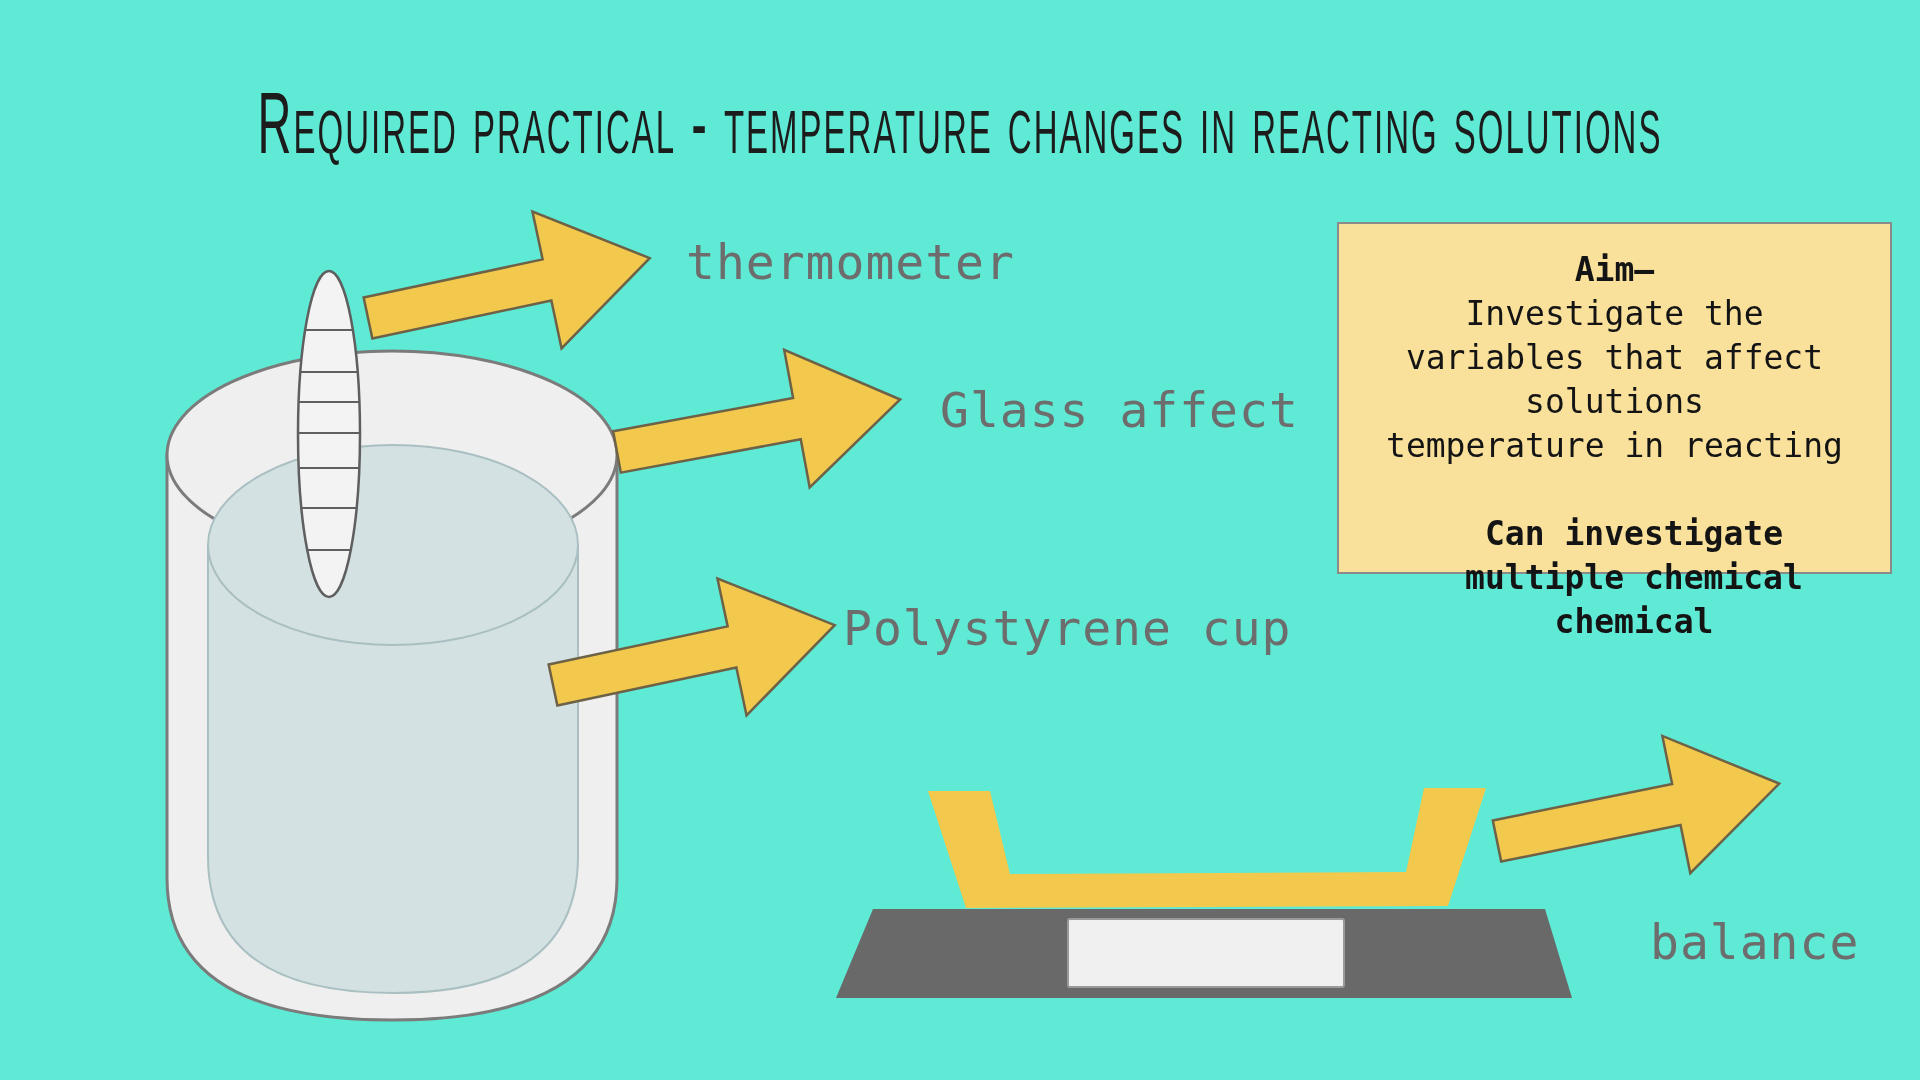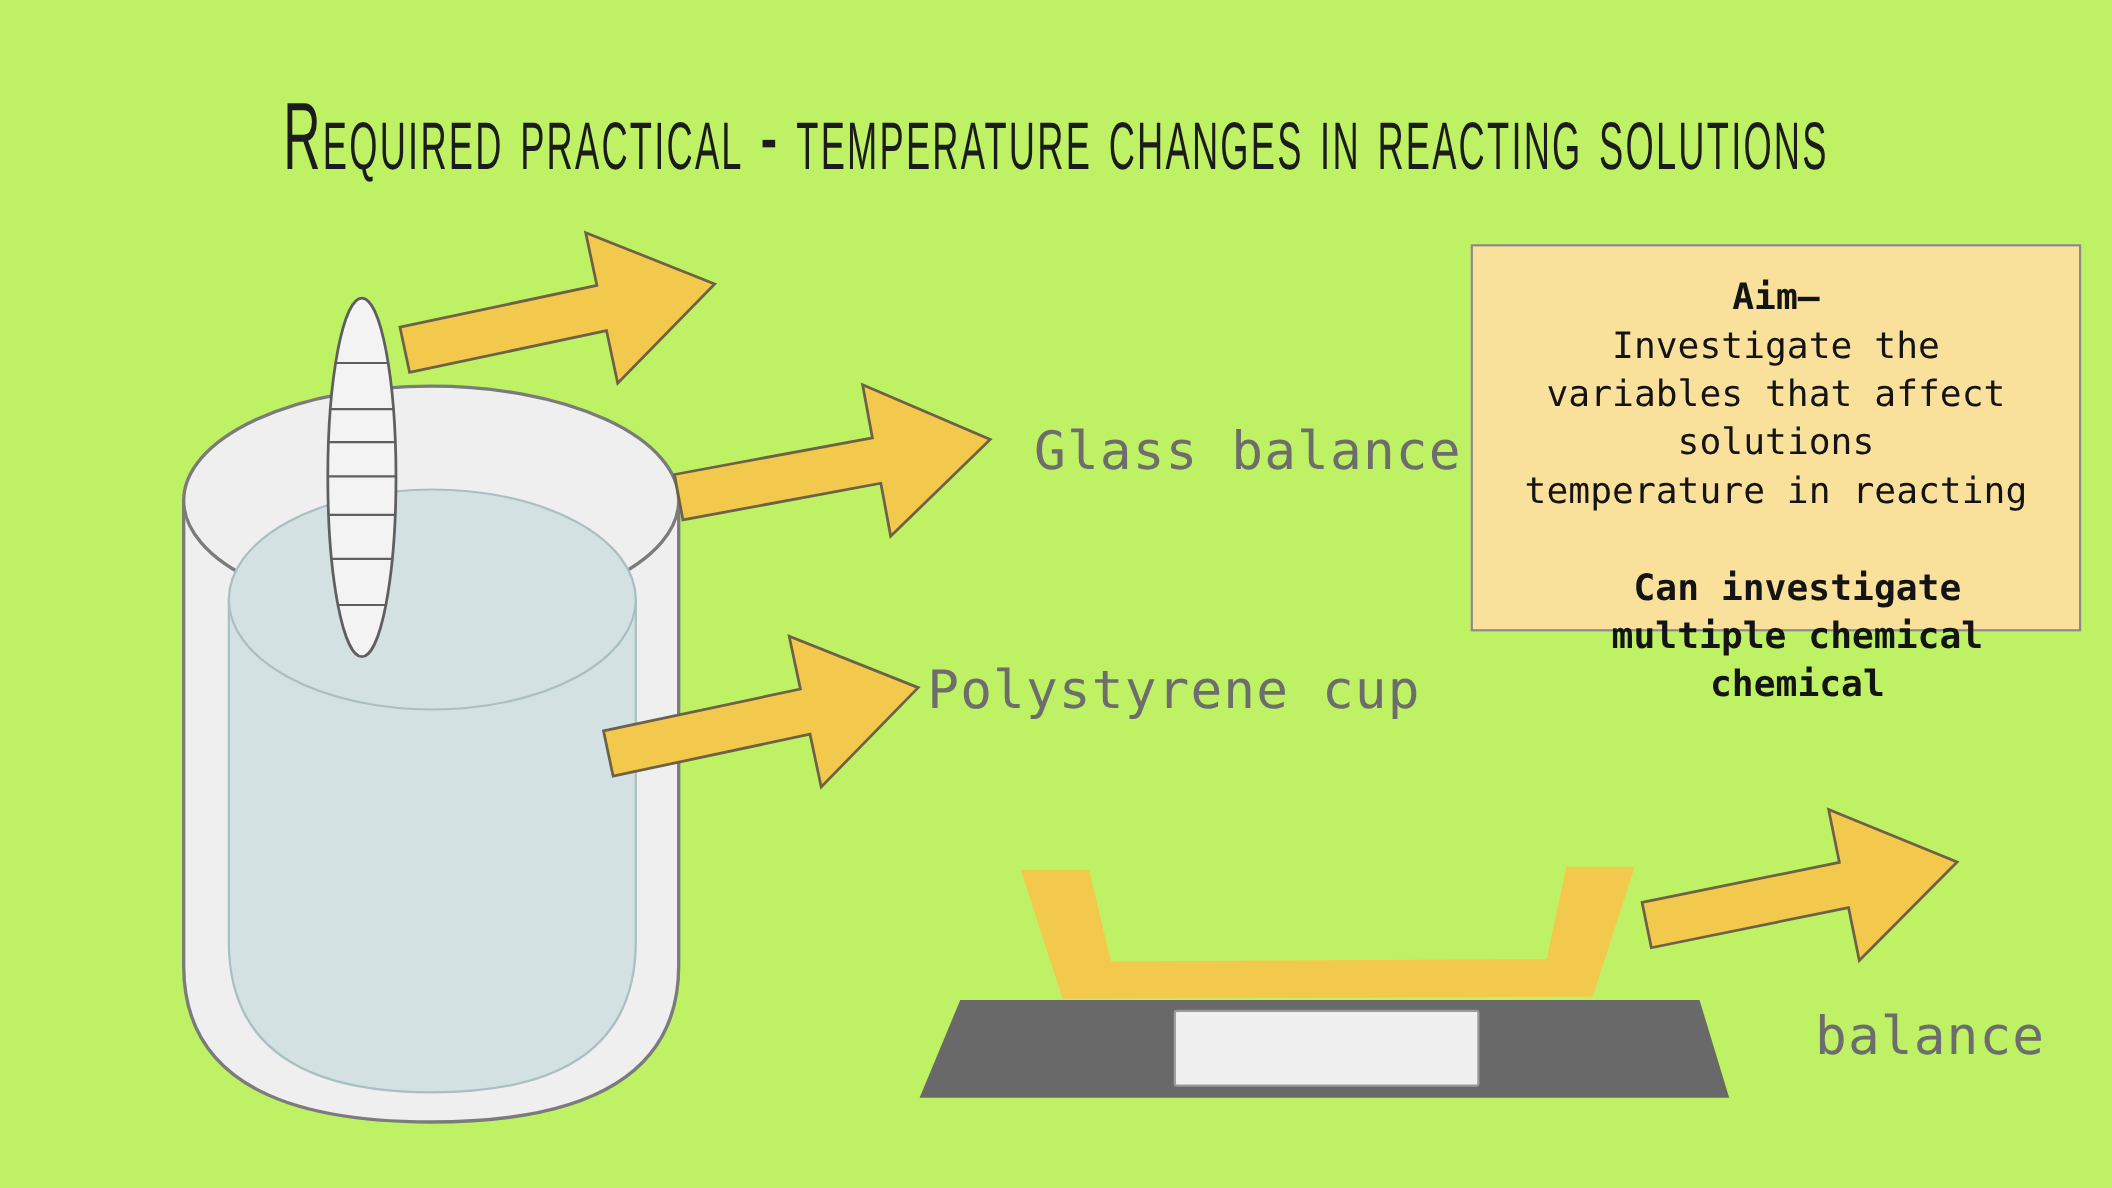--- a/index.html
+++ b/index.html
@@ -1,19 +1,19 @@
 <!DOCTYPE html>
 <html><head>
 <meta charset="utf-8">
 <style>
   html,body{margin:0;padding:0;background:#ffffff;}
   .canvas{
     position:relative;
     width:1920px;height:1080px;
-    background:#bef264;
+    background:#5eead4;
     overflow:hidden;
     font-family:"DejaVu Sans Mono","Liberation Mono",monospace;
   }
   .slide-title{
     position:absolute;
     left:0;top:72px;width:1920px;
     text-align:center;
     font-family:"Liberation Sans","DejaVu Sans",sans-serif;
     font-variant:small-caps;
     font-weight:400;
@@ -91,21 +91,22 @@
       <polygon points="0,-21 183,-21 183,-70 288,0 183,70 183,21 0,21" transform="translate(1497,841) rotate(-11.5)"></polygon>
     </g>
 
     <g>
       <polygon points="928,791 966,908 1448,906 1486,788 1424,788 1406,872 1010,874 990,791" fill="#F2C94C"></polygon>
       <polygon points="873,909 1545,909 1572,998 836,998" fill="#696969"></polygon>
       <rect x="1068" y="919" width="276" height="68" rx="2" fill="#F0F0F0" stroke="#9A9A9A" stroke-width="2"></rect>
     </g>
   </svg>
 
-  <div class="part-label label-glass-beaker">Glass balance</div>
+  <div class="part-label label-thermometer">thermometer</div>
+  <div class="part-label label-glass-beaker">Glass affect</div>
   <div class="part-label label-polystyrene">Polystyrene cup</div>
   <div class="part-label label-balance">balance</div>
 
   <div class="aim-box">
     <div class="aim-heading">Aim–</div>
     <div>Investigate the</div>
     <div>variables that affect</div>
     <div>solutions</div>
     <div>temperature in reacting</div>
     <div class="aim-spacer"></div>

